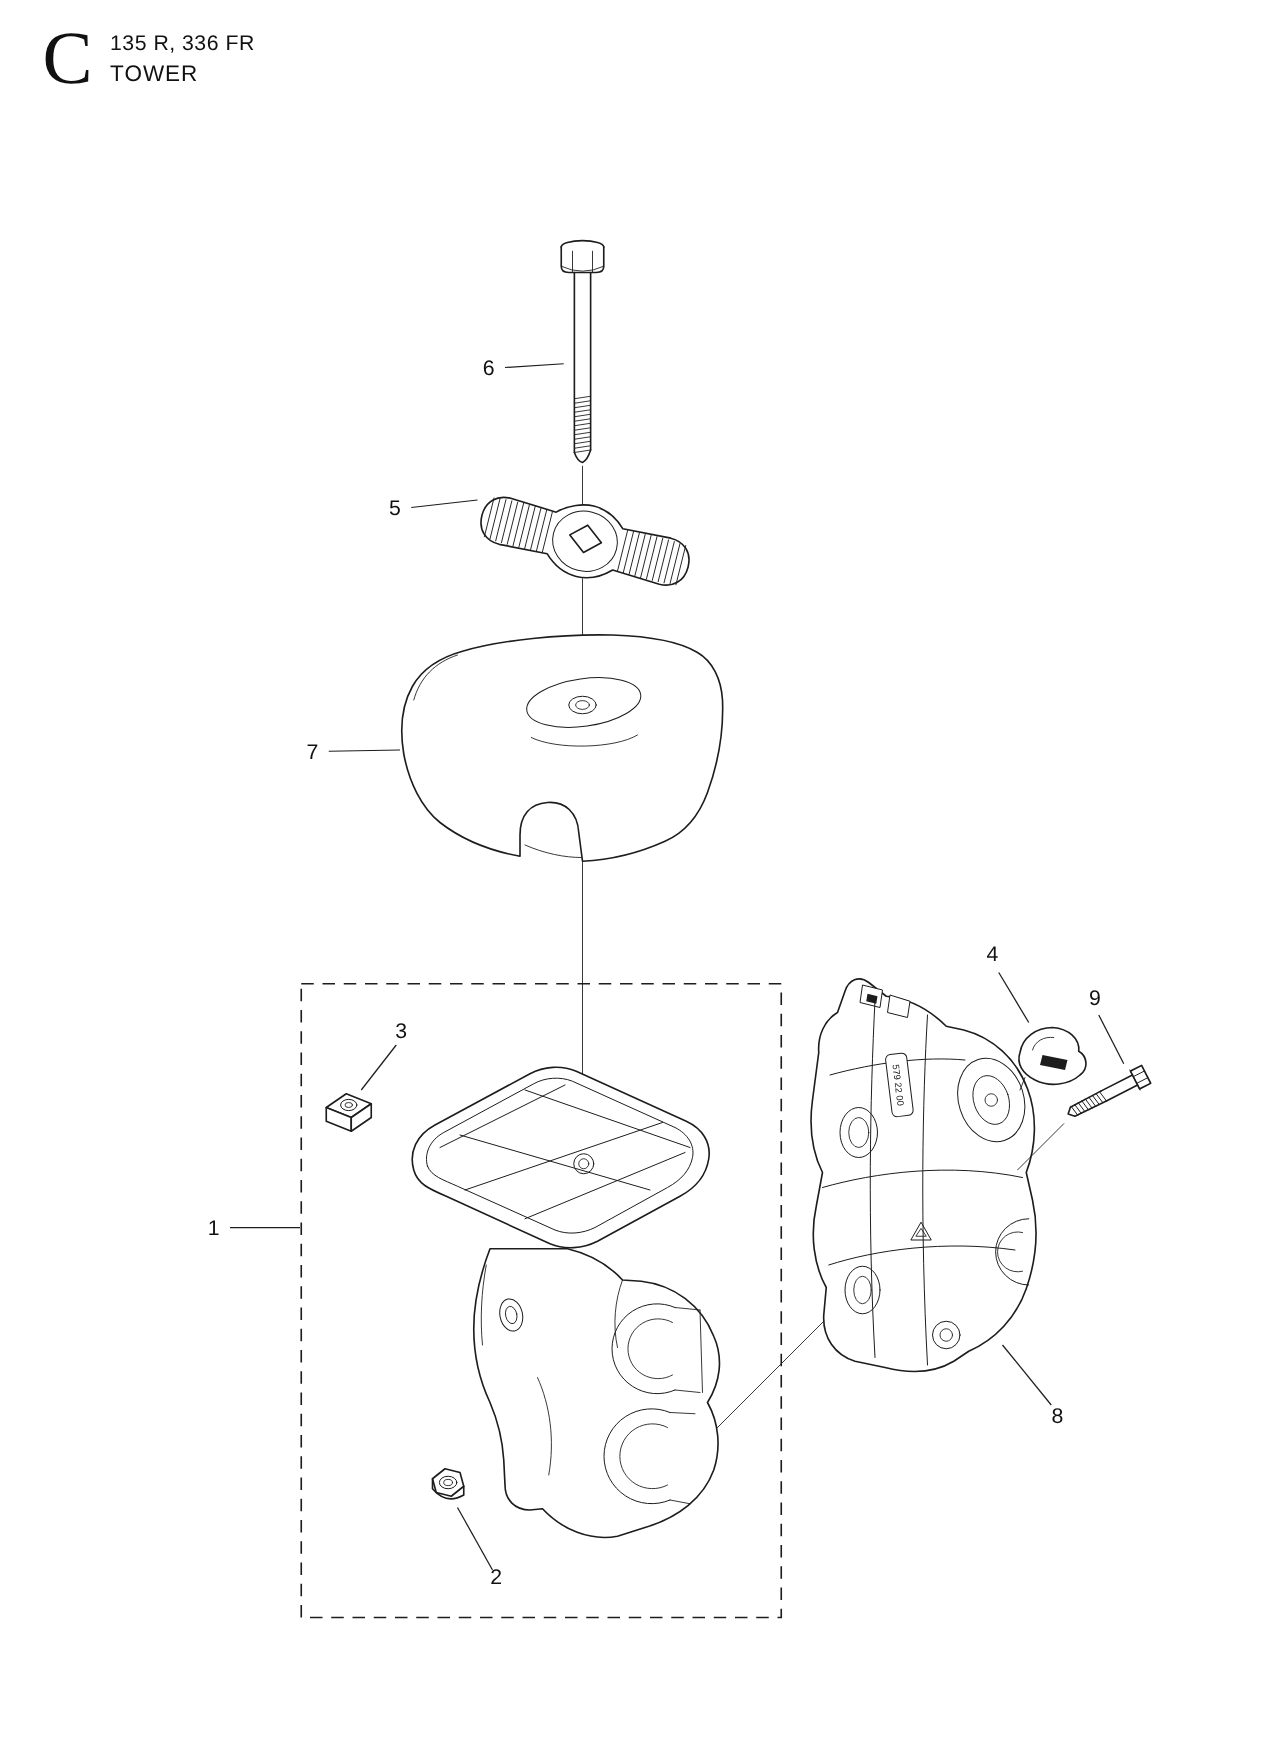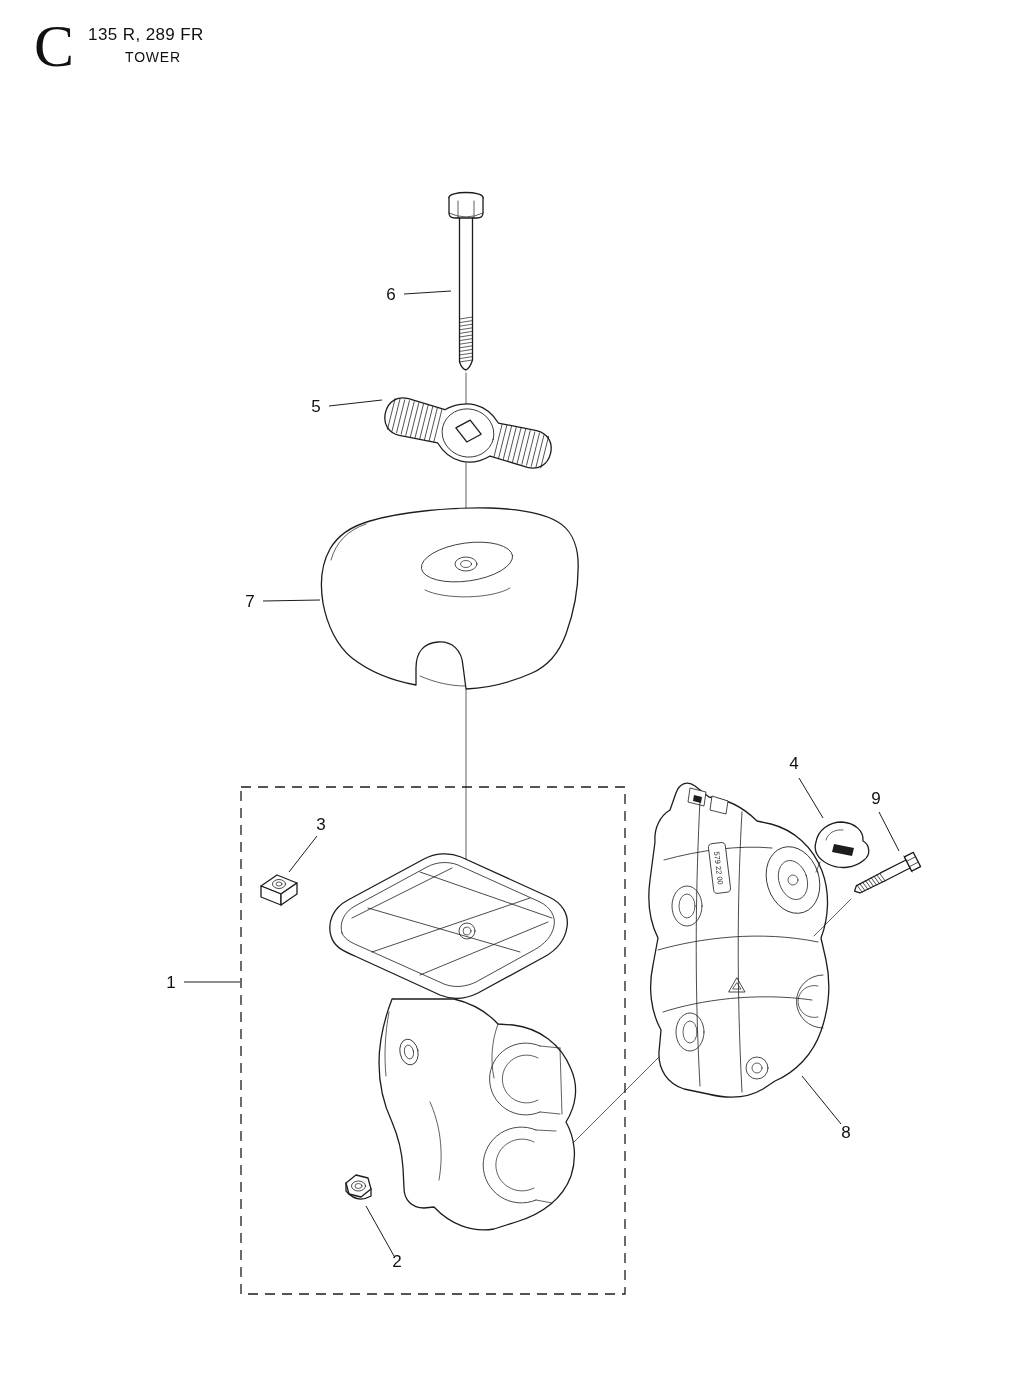--- a/index.html
+++ b/index.html
@@ -2,21 +2,21 @@
 <html><head>
 <meta charset="utf-8">
 <style>
   html,body{margin:0;padding:0;background:#ffffff;}
   .page{position:relative;width:1024px;height:1395px;background:#ffffff;overflow:hidden;
         font-family:"Liberation Sans",sans-serif;color:#111;}
   .hdr{position:absolute;top:18px;left:34px;display:flex;gap:14px;}
   .hdr-letter{font-family:"Liberation Serif",serif;font-size:60px;line-height:0.95;font-weight:400;}
   .hdr-text{padding-top:7px;}
   .hdr-model{font-size:17px;letter-spacing:0.4px;}
-  .hdr-title{font-size:14px;margin-top:4px;letter-spacing:0.8px;margin-left:37px;}
+  .hdr-title{font-size:18px;margin-top:4px;letter-spacing:0.8px;}
   svg{position:absolute;left:0;top:0;}
   
   .fw{fill:#ffffff;stroke-width:1.3;stroke-linejoin:round;stroke-linecap:round;}
   .ln{fill:none;stroke-width:1.3;stroke-linejoin:round;stroke-linecap:round;}
   .thin{fill:none;stroke-width:0.8;stroke-linejoin:round;stroke-linecap:round;}
   .thinf{fill:#ffffff;stroke-width:0.8;stroke-linejoin:round;}
   .hair{fill:none;stroke-width:0.7;stroke-linecap:round;}
   .lead{fill:none;stroke-width:1;}
   .dash{fill:none;stroke-width:1.3;stroke-dasharray:10 7;}
   .dark{fill:#1d1d1d;stroke:none;}
@@ -24,21 +24,21 @@
   .tiny{font-family:"Liberation Sans",sans-serif;font-size:7.5px;fill:#222;stroke:none;text-anchor:middle;}
 </style>
 </head>
 <body>
 
 <div class="page">
 
   <div class="hdr">
     <div class="hdr-letter">C</div>
     <div class="hdr-text">
-      <div class="hdr-model">135 R, 289 FR</div>
+      <div class="hdr-model">135 R, 336 FR</div>
       <div class="hdr-title">TOWER</div>
     </div>
   </div>
 
   <svg width="1024" height="1395" viewBox="0 0 1024 1395">
     <g stroke="#1d1d1d">
 
       <rect x="241" y="787" width="384" height="507" class="dash"></rect>
 
       <path class="hair" d="M466,373 L466,406 M466,463 L466,509 M466,690 L466,925"></path>

